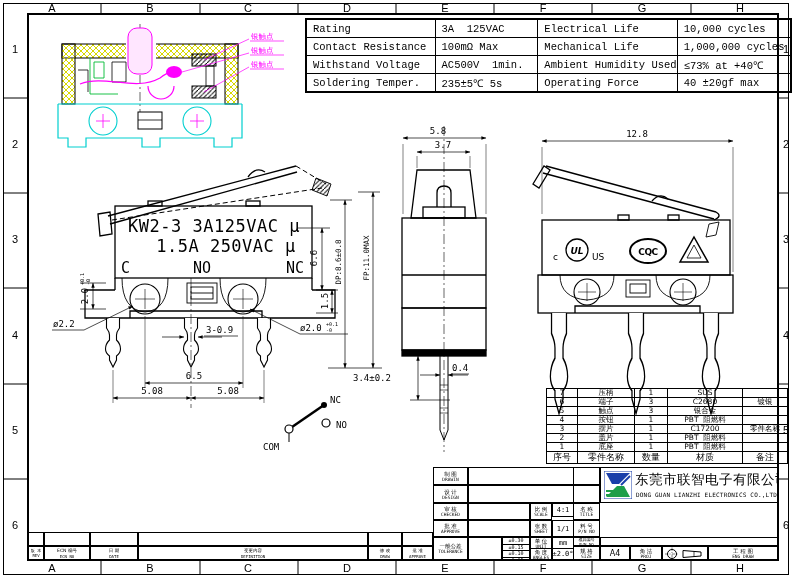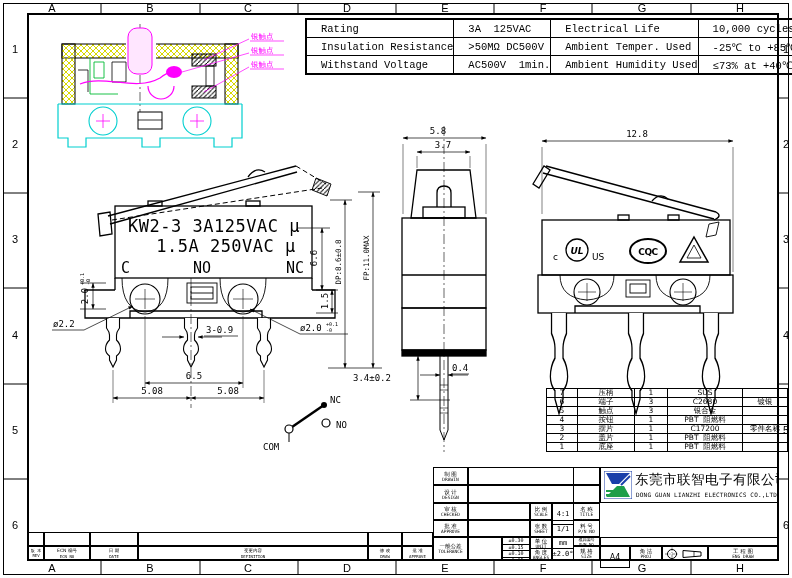--- a/index.html
+++ b/index.html
@@ -10,21 +10,21 @@
   .dim7{font:7.5px "DejaVu Sans Mono",monospace;}
   .tol{font:5px "DejaVu Sans Mono",monospace;}
   .mark{font:15px "DejaVu Sans Mono",monospace;}
   .body-mark{font:17px "DejaVu Sans Mono",monospace;letter-spacing:.5px;}
   .cjk-s{font:7.5px "DejaVu Sans",sans-serif;fill:#ff00ff;}
   .gl{position:absolute;width:20px;text-align:center;font:11px "Liberation Sans",sans-serif;}
   .gn{position:absolute;height:14px;width:16px;text-align:center;font:11px "Liberation Sans",sans-serif;}
   table{border-collapse:collapse;}
   #spec{position:absolute;left:305px;top:18px;}
   #spec td{border:1px solid #000;height:17px;font:10.5px "Liberation Mono",monospace;
-           padding:0 0 0 14px;white-space:pre;margin-left:48px;}
+           padding:0 0 0 6px;white-space:pre;margin-left:48px;}
   #spec{border:2px solid #000;}
   #parts{position:absolute;left:546px;top:388px;}
   #parts td{border:1px solid #000;font:7.5px "DejaVu Sans",sans-serif;line-height:8px;height:8px;
             text-align:center;white-space:pre;padding:0 1px;}
   #parts tr.hd td{font-size:9px;height:11px;line-height:11px;}
   #tb{position:absolute;left:433px;top:467px;width:345px;height:93px;}
   .c{position:absolute;border:1px solid #000;box-sizing:border-box;overflow:hidden;
      display:flex;flex-direction:column;align-items:center;justify-content:center;text-align:center;}
   .lb1{font-size:5.5px;line-height:6px;white-space:pre;}
   .lb2{font-size:4.5px;line-height:5px;white-space:pre;font-family:"DejaVu Sans Mono",monospace;}
@@ -299,30 +299,36 @@
 
 <table id="spec">
   <tbody>
         <tr>
     <td style="width:124px">Rating</td>
     <td style="width:100px">3A  125VAC</td>
     <td style="width:121px">Electrical Life</td>
     <td style="width:108px">10,000 cycles</td>
   </tr>
   <tr>
-    <td>Insulation Resistance</td>
-    <td>&gt;50MΩ DC500V</td>
-    <td>Ambient Temper. Used</td>
-    <td>-25℃ to +85℃</td>
+    <td>Contact Resistance</td>
+    <td>100mΩ Max</td>
+    <td>Mechanical Life</td>
+    <td>1,000,000 cycles</td>
   </tr>
   <tr>
     <td>Withstand Voltage</td>
     <td>AC500V  1min.</td>
     <td>Ambient Humidity Used</td>
     <td>≤73% at +40℃</td>
+  </tr>
+  <tr>
+    <td>Soldering Temper.</td>
+    <td>235±5℃ 5s</td>
+    <td>Operating Force</td>
+    <td>40 ±20gf max</td>
   </tr>
 </tbody>
     </table>
 
 <table id="parts">
   <tbody>
         <tr>
     <td style="width:28px">7</td>
     <td style="width:54px">压柄</td>
     <td style="width:30px">1</td>
@@ -363,20 +369,27 @@
     <td>1</td>
     <td>PBT  阻燃料</td>
     <td></td>
   </tr>
   <tr>
     <td>1</td>
     <td>底座</td>
     <td>1</td>
     <td>PBT  阻燃料</td>
     <td></td>
+  </tr>
+  <tr class="hd">
+    <td>序号</td>
+    <td>零件名称</td>
+    <td>数量</td>
+    <td>材质</td>
+    <td>备注</td>
   </tr>
 </tbody>
     </table>
 
 <div id="tb">
   <div class="c" style="left:0;top:0;width:35px;height:18px">
     <div class="lb1">制 图</div>
     <div class="lb2">DRAWIN</div>
   </div>
   <div class="c" style="left:0;top:18px;width:35px;height:18px">
@@ -403,21 +416,21 @@
   <div class="c" style="left:69px;top:70px;width:28px;height:23px;justify-content:flex-start">
     <div class="tolv">±0.30</div>
     <div class="tolv" style="border-top:1px solid #000">±0.15</div>
     <div class="tolv" style="border-top:1px solid #000">±0.10</div>
     <div class="tolv" style="border-top:1px solid #000">±0.05</div>
   </div>
   <div class="c" style="left:97px;top:36px;width:22px;height:17px">
     <div class="lb1">比 例</div>
     <div class="lb2">SCALE</div>
   </div>
-  <div class="c val" style="left:119px;top:36px;width:22px;height:22px">4:1</div>
+  <div class="c val" style="left:119px;top:36px;width:22px;height:14px">4:1</div>
   <div class="c" style="left:97px;top:53px;width:22px;height:17px">
     <div class="lb1">张 数</div>
     <div class="lb2">SHEET</div>
   </div>
   <div class="c val" style="left:119px;top:53px;width:22px;height:17px">1/1</div>
   <div class="c" style="left:97px;top:70px;width:22px;height:12px">
     <div class="lb1">单 位</div>
     <div class="lb2">UNIT</div>
   </div>
   <div class="c val" style="left:119px;top:70px;width:22px;height:12px">mm</div>
@@ -449,21 +462,21 @@
   </div>
   <div class="c" style="left:140px;top:70px;width:27px;height:9px">
     <div class="lb2" style="font-size:4px">模具编号</div>
     <div class="lb2" style="font-size:4px">P/N NO</div>
   </div>
   <div class="c" style="left:167px;top:70px;width:178px;height:9px"></div>
   <div class="c" style="left:140px;top:79px;width:27px;height:14px">
     <div class="lb1">规 格</div>
     <div class="lb2">SIZE</div>
   </div>
-  <div class="c" style="left:167px;top:79px;width:30px;height:22px;font-size:8px">A4</div>
+  <div class="c" style="left:167px;top:79px;width:30px;height:14px;font-size:8px">A4</div>
   <div class="c" style="left:197px;top:79px;width:32px;height:14px">
     <div class="lb1">角 法</div>
     <div class="lb2">PROJ</div>
   </div>
   <div class="c" style="left:229px;top:79px;width:46px;height:14px">
     <svg width="44" height="14">
       <circle cx="9" cy="7" r="4.5" fill="none" stroke="#000" stroke-width="1"></circle>
       <path d="M2,7 h14 M9,0.5 v13" stroke="#000" stroke-width=".5" stroke-dasharray="3 1.5 1 1.5"></path>
       <path d="M20,3.5 L38,5 L38,9 L20,10.5 Z" fill="none" stroke="#000" stroke-width="1"></path>
       <line x1="31" y1="4.2" x2="31" y2="9.8" stroke="#000" stroke-width=".7"></line>

